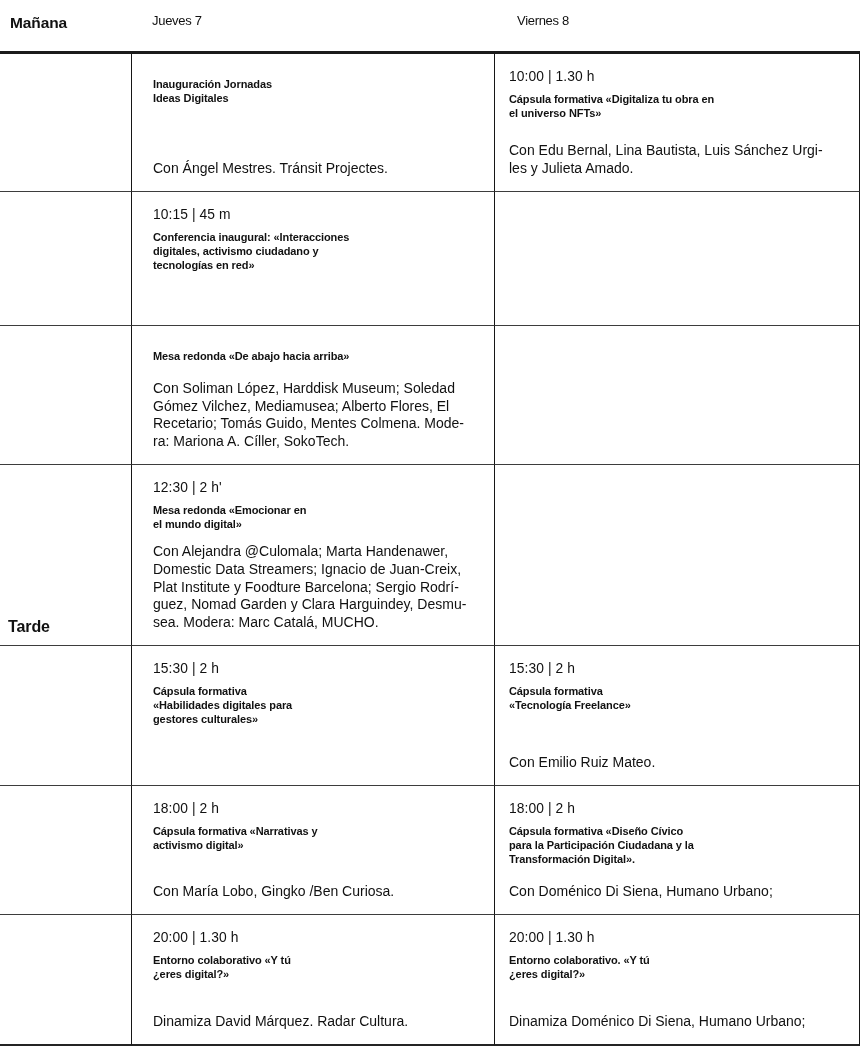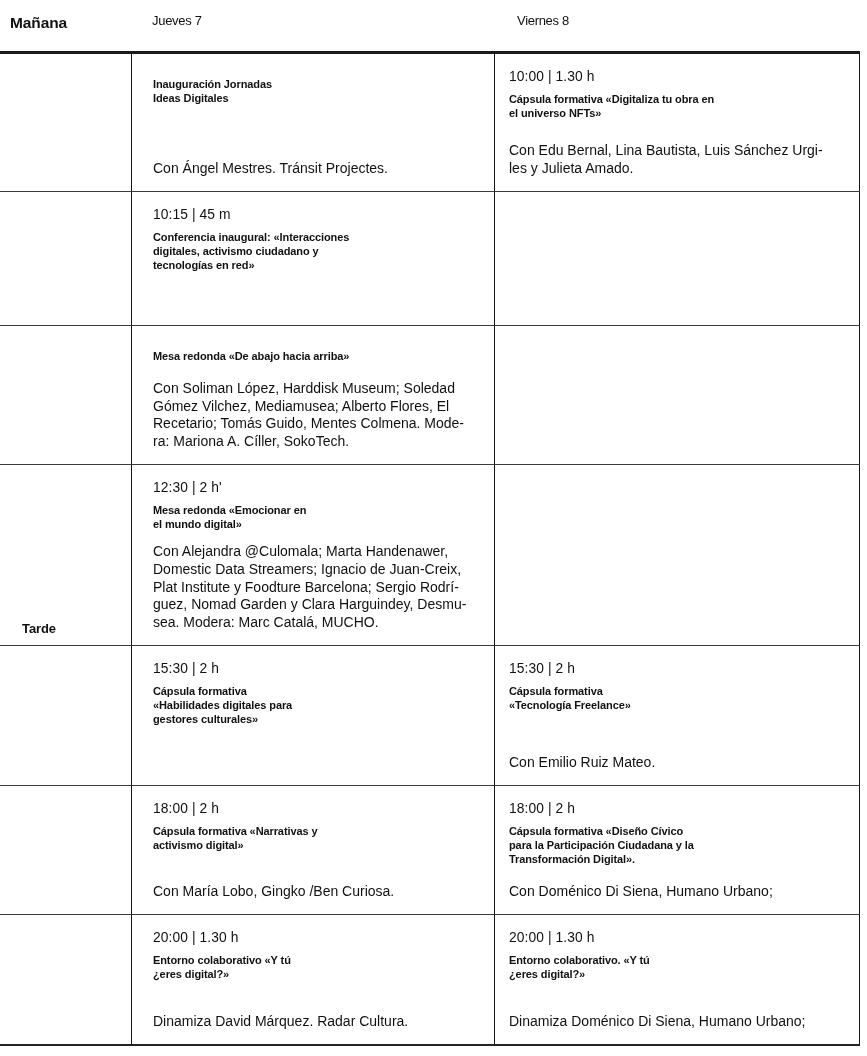--- a/index.html
+++ b/index.html
@@ -28,22 +28,22 @@
   
   .hdr { border-bottom: 3px solid #1b1b1b; display: flex; align-items: center; }
   .hdr-lbl { padding: 0 0 6px 10px; font-weight: bold; font-size: 15.5px; letter-spacing: -0.1px; }
   .hdr-day { padding: 0 0 10px 21px; font-size: 13px; letter-spacing: -0.3px; }
   .hdr-day.c3 { padding-left: 23px; }
 
   
   .lbl {
     border-bottom: 1.5px solid #3d3d3d;
     display: flex; align-items: flex-end;
-    padding: 0 0 9px 22px;
-    font-weight: bold; font-size: 13px; letter-spacing: -0.1px;
+    padding: 0 0 9px 8px;
+    font-weight: bold; font-size: 16px; letter-spacing: -0.1px;
   }
 
   
   .ev {
     border-bottom: 1.5px solid #3d3d3d;
     border-left: 1.5px solid #161616;
     display: flex; flex-direction: column;
     padding: 15px 16px 13px 21px;
   }
   .ev.c3 { padding-left: 14px; border-right: 1.5px solid #161616; }

